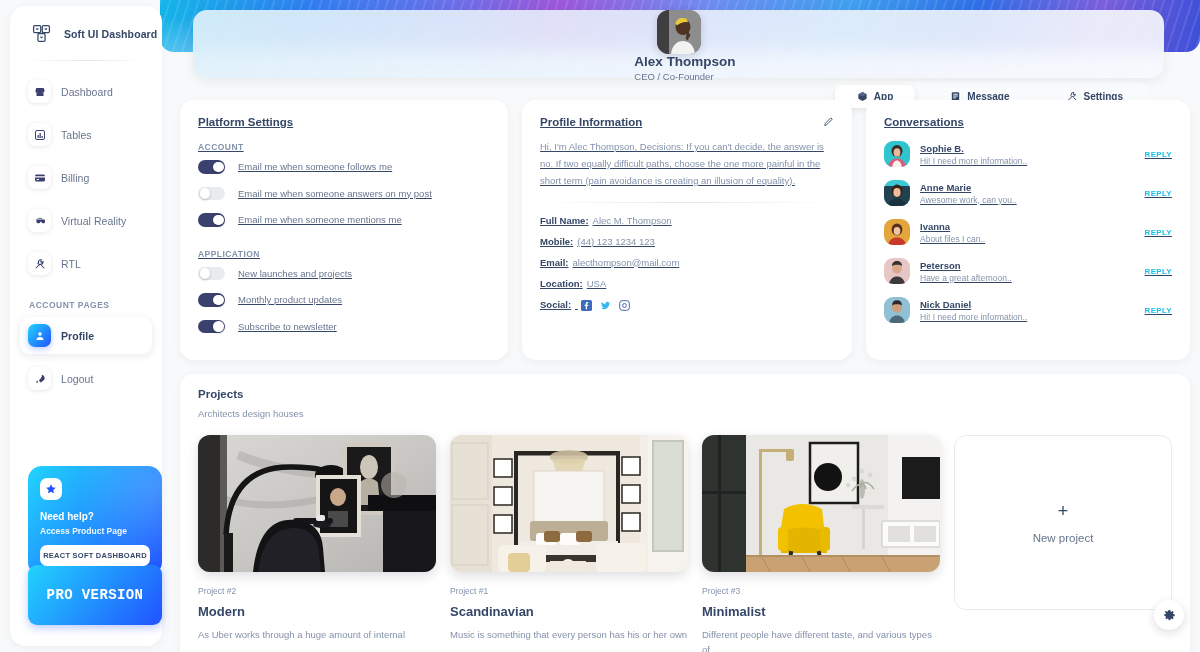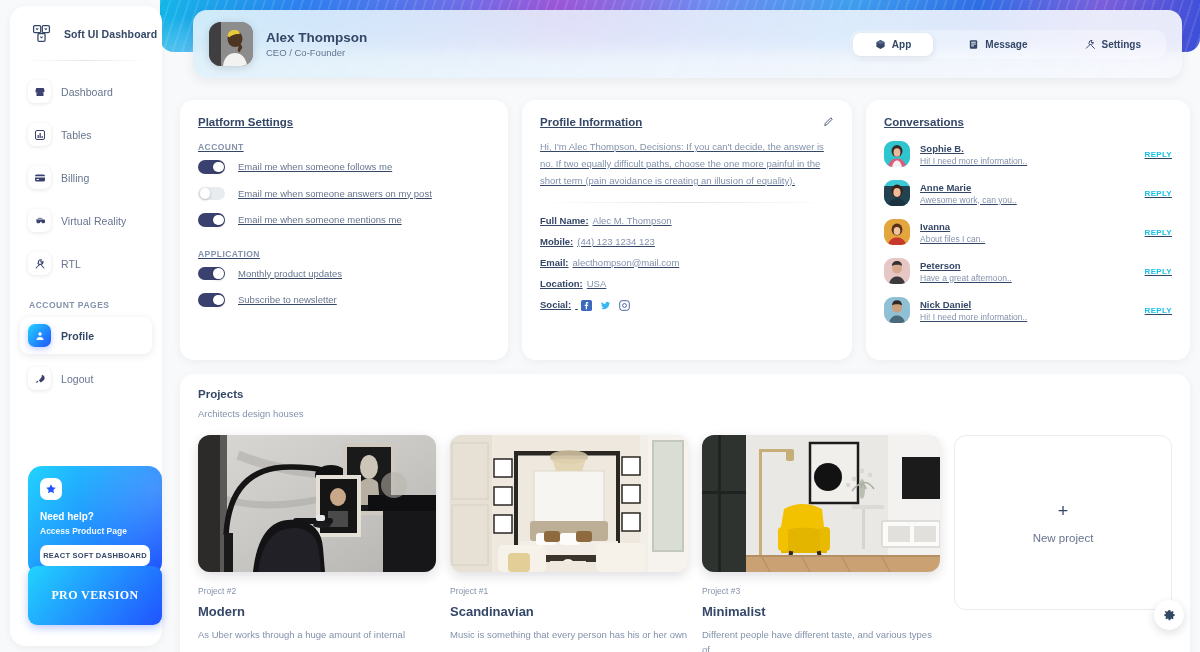--- a/index.html
+++ b/index.html
@@ -58,23 +58,23 @@
   .help-title { color:#fff; font-size:10px; font-weight:700; margin-top: 11px; position:relative; z-index:2;}
   .help-sub { color:#fff; font-size:8.5px; font-weight:600; margin-top: 4px; opacity:.92; position:relative; z-index:2;}
   .help-btn { margin-top: 9px; background:#fff; border:none; border-radius: 7px;
      width:100%; padding: 6px 2px; font-size: 7.5px; font-weight:700; color:#344767;
      letter-spacing:.25px; cursor:pointer; position:relative; z-index:2;
      font-family:"Liberation Sans", sans-serif; }
   .pro-btn {
     position:absolute; left:18px; bottom: 21px; width:134px; padding: 22px 2px;
     border:none; border-radius: 9px; cursor:pointer;
     background: linear-gradient(310deg,#2152ff,#21d4fd);
-    color:#fff; font-size: 12px; font-weight:700; letter-spacing:.4px;
+    color:#fff; font-size: 14px; font-weight:700; letter-spacing:.4px;
     box-shadow: 0 3px 8px rgba(33,82,255,.30);
-    font-family:Liberation Serif, serif;
+    font-family:Liberation Mono, monospace;
   }
 
   
   .hero {
     position:absolute; left:160px; top:0; right:0; height: 52px;
     background:
       linear-gradient(100deg, #13b6e8 0%, #2f7ff0 14%, #6a6fe8 28%, #9c57d8 38%,
                       #6f8bf0 52%, #3f9fef 66%, #2f6fe6 78%, #7b5fdc 90%, #3b4fd8 100%);
     border-bottom-left-radius: 14px; border-bottom-right-radius: 14px;
     overflow:hidden;
@@ -83,26 +83,26 @@
     content:""; position:absolute; inset:0;
     background: repeating-linear-gradient(108deg, rgba(255,255,255,.10) 0 2px, rgba(255,255,255,0) 2px 9px);
   }
   .hero::after{
     content:""; position:absolute; inset:0;
     background: radial-gradient(ellipse at 22% 120%, rgba(255,255,255,.40), rgba(255,255,255,0) 55%);
   }
 
   
   .profile-card {
-    position:absolute; left:193px; top:10px; right:18px; height: 68px;
+    position:absolute; left:193px; top:10px; right:36px; height: 68px;
     border-radius: 14px;
     background: linear-gradient(120deg, rgba(222,240,250,.92), rgba(236,243,252,.86) 45%, rgba(246,248,253,.92));
     backdrop-filter: blur(8px);
     box-shadow: 0 3px 12px rgba(20,20,40,.07);
-    display:flex; align-items:center; padding: 0 16px;
+    display:flex; align-items:center; padding: 0 16px; flex-direction: column;
   }
   .avatar-lg { width: 44px; height: 44px; border-radius: 12px; flex:none; overflow:hidden;
      box-shadow: 0 2px 8px rgba(20,20,40,.16); position:relative; }
   .profile-meta { margin-left: 13px; }
   .profile-name { font-size: 13.5px; font-weight: 700; color:#344767; }
   .profile-role { font-size: 9.5px; color:#67748e; margin-top: 2px; }
   .tabs { margin-left:auto; display:flex; align-items:center; gap: 13px;
      background: rgba(255,255,255,.34); border-radius: 10px; padding: 3px; }
   .tab { display:flex; align-items:center; justify-content:center; gap:6px;
      padding: 6px 22px; border-radius: 8px; font-size: 10px; font-weight:600; color:#344767;
@@ -348,20 +348,26 @@
         <span class="set-label">Email me when someone answers on my post</span>
       </div>
       <div class="set-row">
         <span class="toggle on">
             <span class="knob"></span>
           </span>
         <span class="set-label">Email me when someone mentions me</span>
       </div>
 
       <div class="set-group" style="margin-top:22px">APPLICATION</div>
+      <div class="set-row">
+        <span class="toggle off">
+            <span class="knob"></span>
+          </span>
+        <span class="set-label">New launches and projects</span>
+      </div>
       <div class="set-row">
         <span class="toggle on">
             <span class="knob"></span>
           </span>
         <span class="set-label">Monthly product updates</span>
       </div>
       <div class="set-row">
         <span class="toggle on">
             <span class="knob"></span>
           </span>

